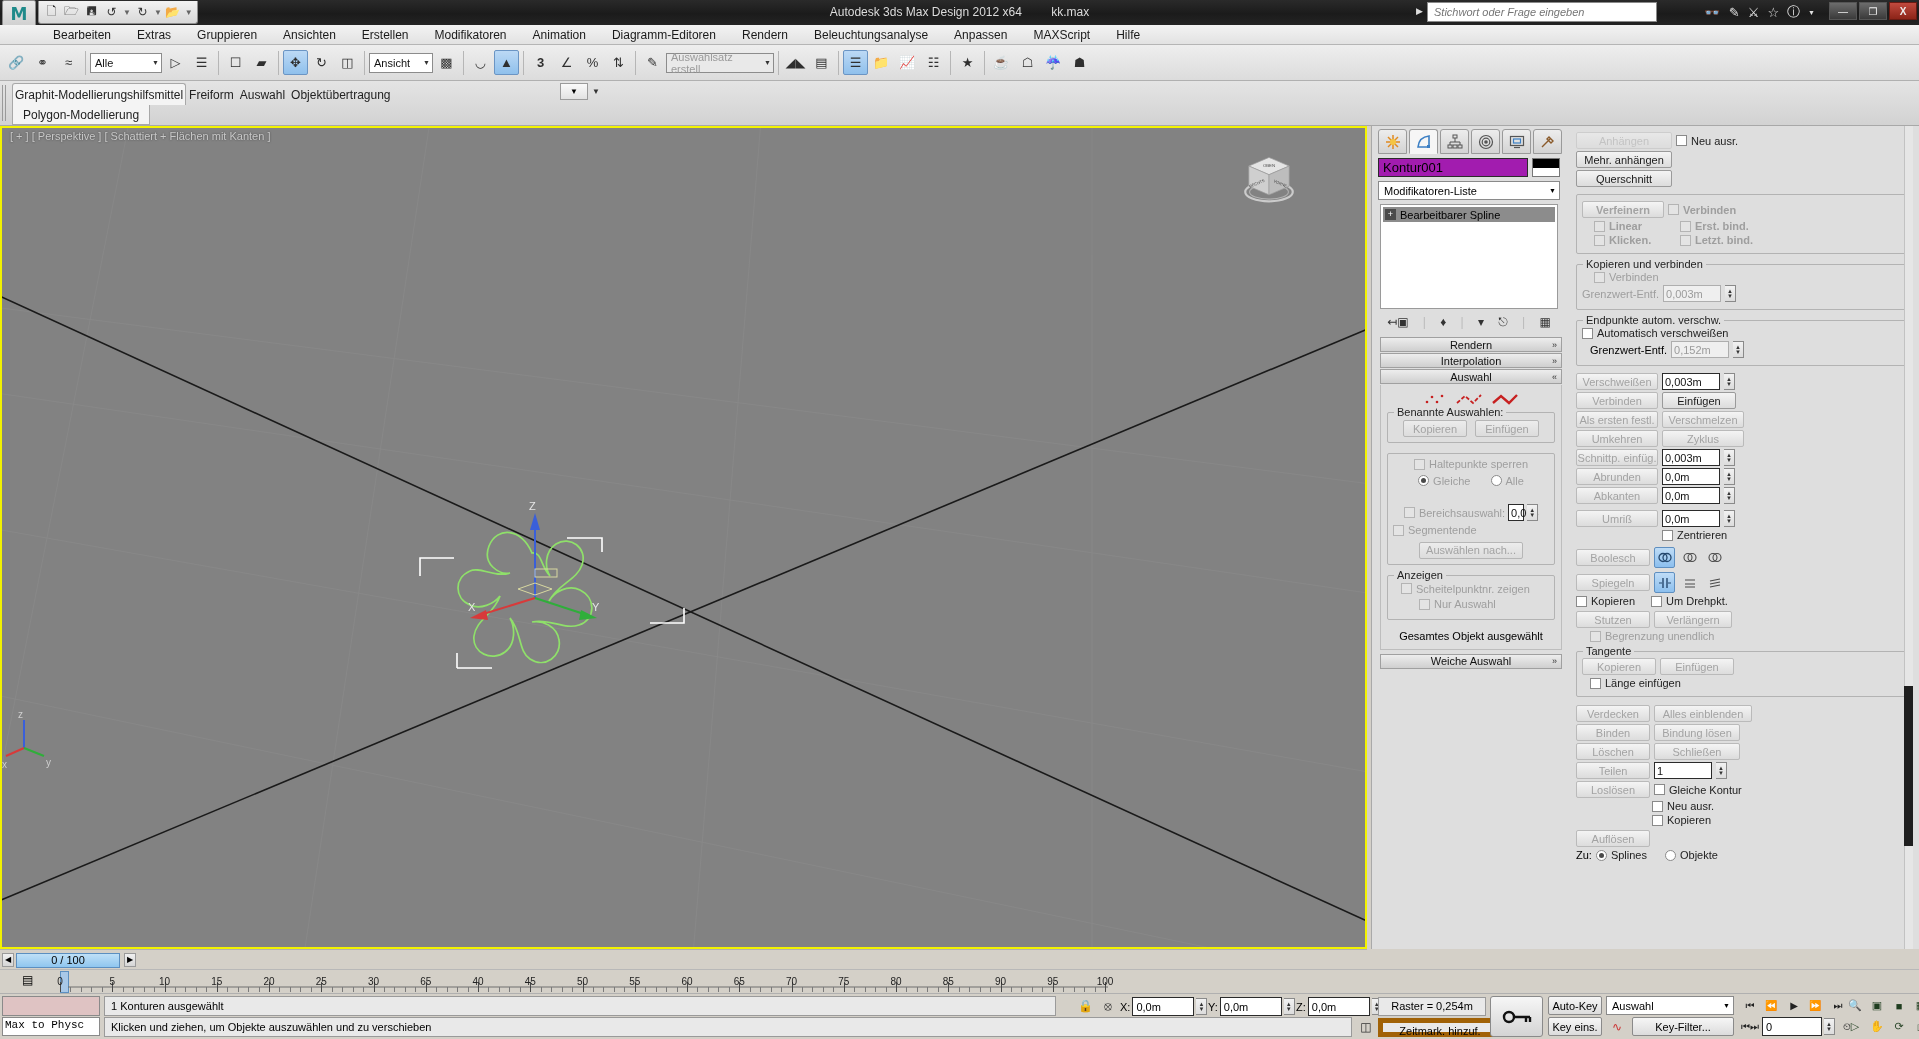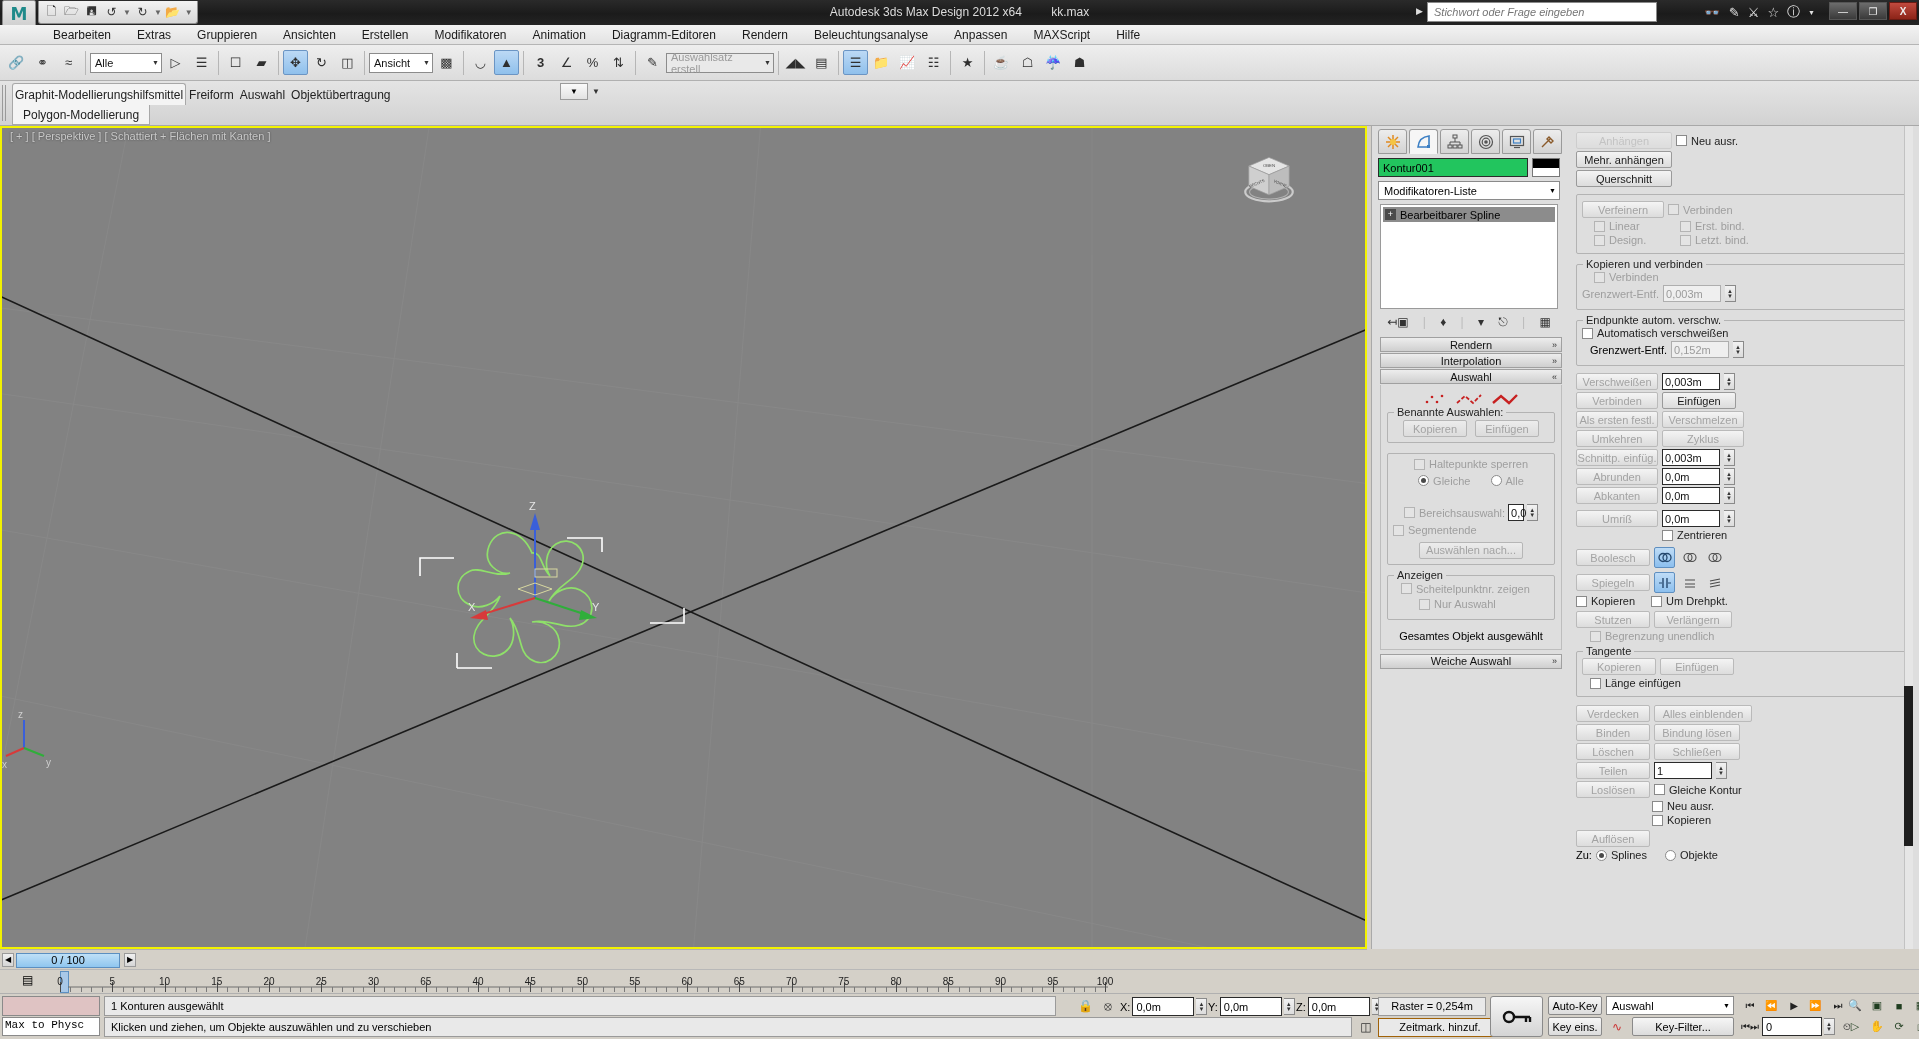--- a/index.html
+++ b/index.html
@@ -141,22 +141,22 @@
   .cmdpanel {
     position:absolute; left:1371px; top:126px; width:548px; height:823px;
     background:#dedede; border-left:1px solid #a9a9a9;
   }
   .cp-tabs { position:absolute; left:6px; top:3px; display:flex; gap:2px; }
   .cp-tab { width:29px; height:25px; border:1px solid #9a9a9a; border-radius:3px 3px 0 0;
      background:linear-gradient(to bottom,#ededed,#d3d3d3); display:flex; align-items:center;
      justify-content:center; }
   .cp-tab.active { background:#f6f6f6; border-bottom-color:#f6f6f6; }
   .namerow { position:absolute; left:6px; top:32px; width:182px; display:flex; gap:4px;}
-  .namefield { width:150px; height:19px; border:1px solid #2b2b2b; background:#22c55e;
-    font-size:11px; padding:0 4px; }
+  .namefield { width:150px; height:19px; border:1px solid #2b2b2b; background:#a21caf;
+    font-size:13px; padding:0 4px; }
   .colorswatch { width:28px; height:19px; border:1px solid #777; background:#fff; }
   .colorswatch .top { height:9px; background:#000; }
   .modlist { position:absolute; left:6px; top:55px; width:182px; height:19px;
     border:1px solid #8a8a8a; background:#fff; display:flex; align-items:center;
     padding:0 3px 0 5px; justify-content:space-between; font-size:11px;}
   .modlist .ar { font-size:7px; }
   .modstack { position:absolute; left:8px; top:78px; width:178px; height:105px;
      border:1px solid #9a9a9a; background:#fff; padding:2px; }
   .modstack-item { height:15px; background:#8c8c8c; display:flex; align-items:center;
     gap:4px; padding-left:2px; font-size:11px; color:#000;}
@@ -263,21 +263,21 @@
     background:#e9e9e9; border:1px solid #9a9a9a; font-size:11px; padding:3px 6px;}
   .sb-icon { position:absolute; display:flex; align-items:center; justify-content:center;
     font-size:12px; color:#333; }
   .coordfield { position:absolute; top:3px; height:19px; display:flex; align-items:center; gap:2px; }
   .coordfield .lbl { font-size:11px; }
   .coordfield .inp { width:62px; height:19px; border:1px solid #2b2b2b; background:#fff;
     font-size:11px; padding:1px 3px; }
   .rasterbox { position:absolute; left:1378px; top:3px; width:108px; height:19px;
     background:#e9e9e9; border:1px solid #9a9a9a; font-size:11px; padding:2px 4px; text-align:center;}
   .addtimetag { position:absolute; left:1378px; top:24px; width:124px; height:19px;
-    background:#e9e9e9; border:1px solid #a16207; font-size:11px; padding:2px 4px; text-align:center;}
+    background:#e9e9e9; border:5px solid #a16207; font-size:11px; padding:2px 4px; text-align:center;}
   .keybtn { position:absolute; left:1490px; top:2px; width:53px; height:41px;
     border:1px solid #8a8a8a; border-radius:3px;
     background:linear-gradient(to bottom,#f6f6f6,#d4d4d4);
     display:flex; align-items:center; justify-content:center; font-size:16px;}
   .autokey { position:absolute; left:1548px; top:2px; width:54px; height:19px;
     border:1px solid #8a8a8a; border-radius:2px; background:linear-gradient(to bottom,#f6f6f6,#dcdcdc);
     font-size:11px; display:flex; align-items:center; justify-content:center;}
   .setkey { position:absolute; left:1548px; top:23px; width:54px; height:19px;
     border:1px solid #8a8a8a; border-radius:2px; background:linear-gradient(to bottom,#f6f6f6,#dcdcdc);
     font-size:11px; display:flex; align-items:center; justify-content:center;}
@@ -719,42 +719,42 @@
             <span>Neu ausr.</span>
           </span>
         </div>
         <div class="georow">
           <span class="gbtn" style="width:96px">Mehr. anhängen</span>
         </div>
         <div class="georow">
           <span class="gbtn" style="width:96px">Querschnitt</span>
         </div>
 
-        <div class="grp" style="margin:7px 0 0 0;">
+        <div class="grp" style="margin:7px 0 0 0;font-weight:bold;">
           <div class="georow">
             <span class="gbtn dis" style="width:82px">Verfeinern</span>
             <span class="cb dis">
               <span class="box"></span>
               <span>Verbinden</span>
             </span>
           </div>
           <div class="georow">
             <span class="cb dis" style="width:82px; justify-content:flex-start; margin-left:12px;">
               <span class="box"></span>
               <span>Linear</span>
             </span>
             <span class="cb dis">
               <span class="box"></span>
               <span>Erst. bind.</span>
             </span>
           </div>
           <div class="georow">
             <span class="cb dis" style="width:82px; justify-content:flex-start; margin-left:12px;">
               <span class="box"></span>
-              <span>Design.</span>
+              <span>Klicken.</span>
             </span>
             <span class="cb dis">
               <span class="box"></span>
               <span>Letzt. bind.</span>
             </span>
           </div>
         </div>
 
         <div class="grp" style="margin:10px 0 0 0;">
           <span class="glabel">Kopieren und verbinden</span>

